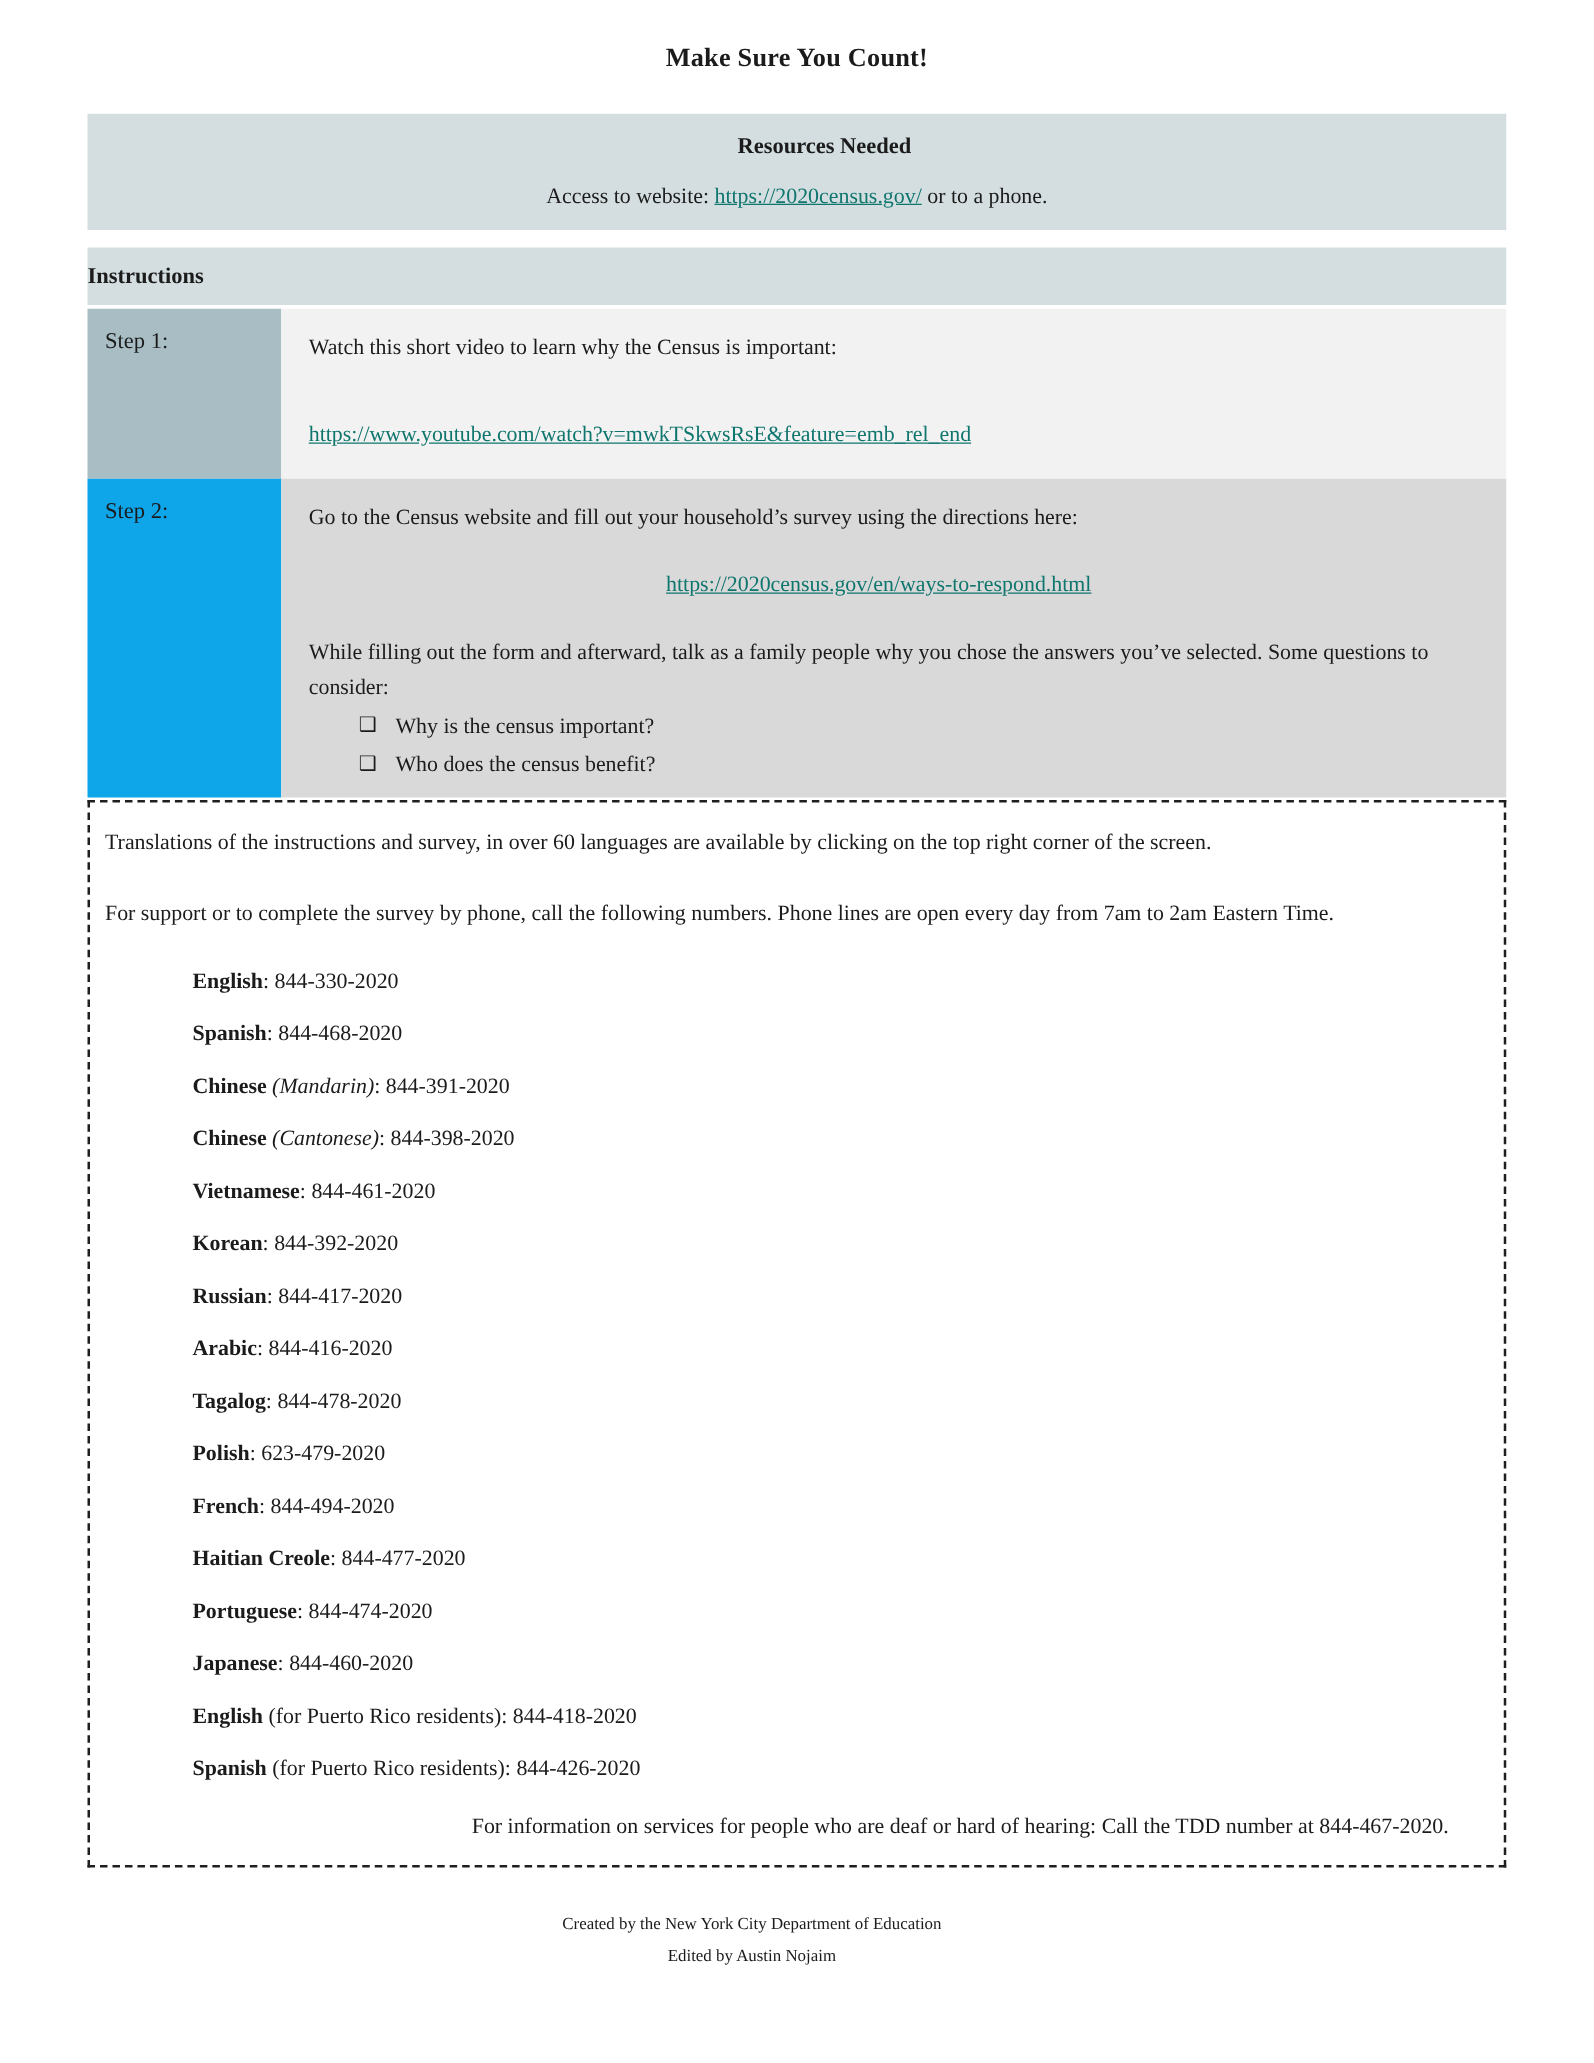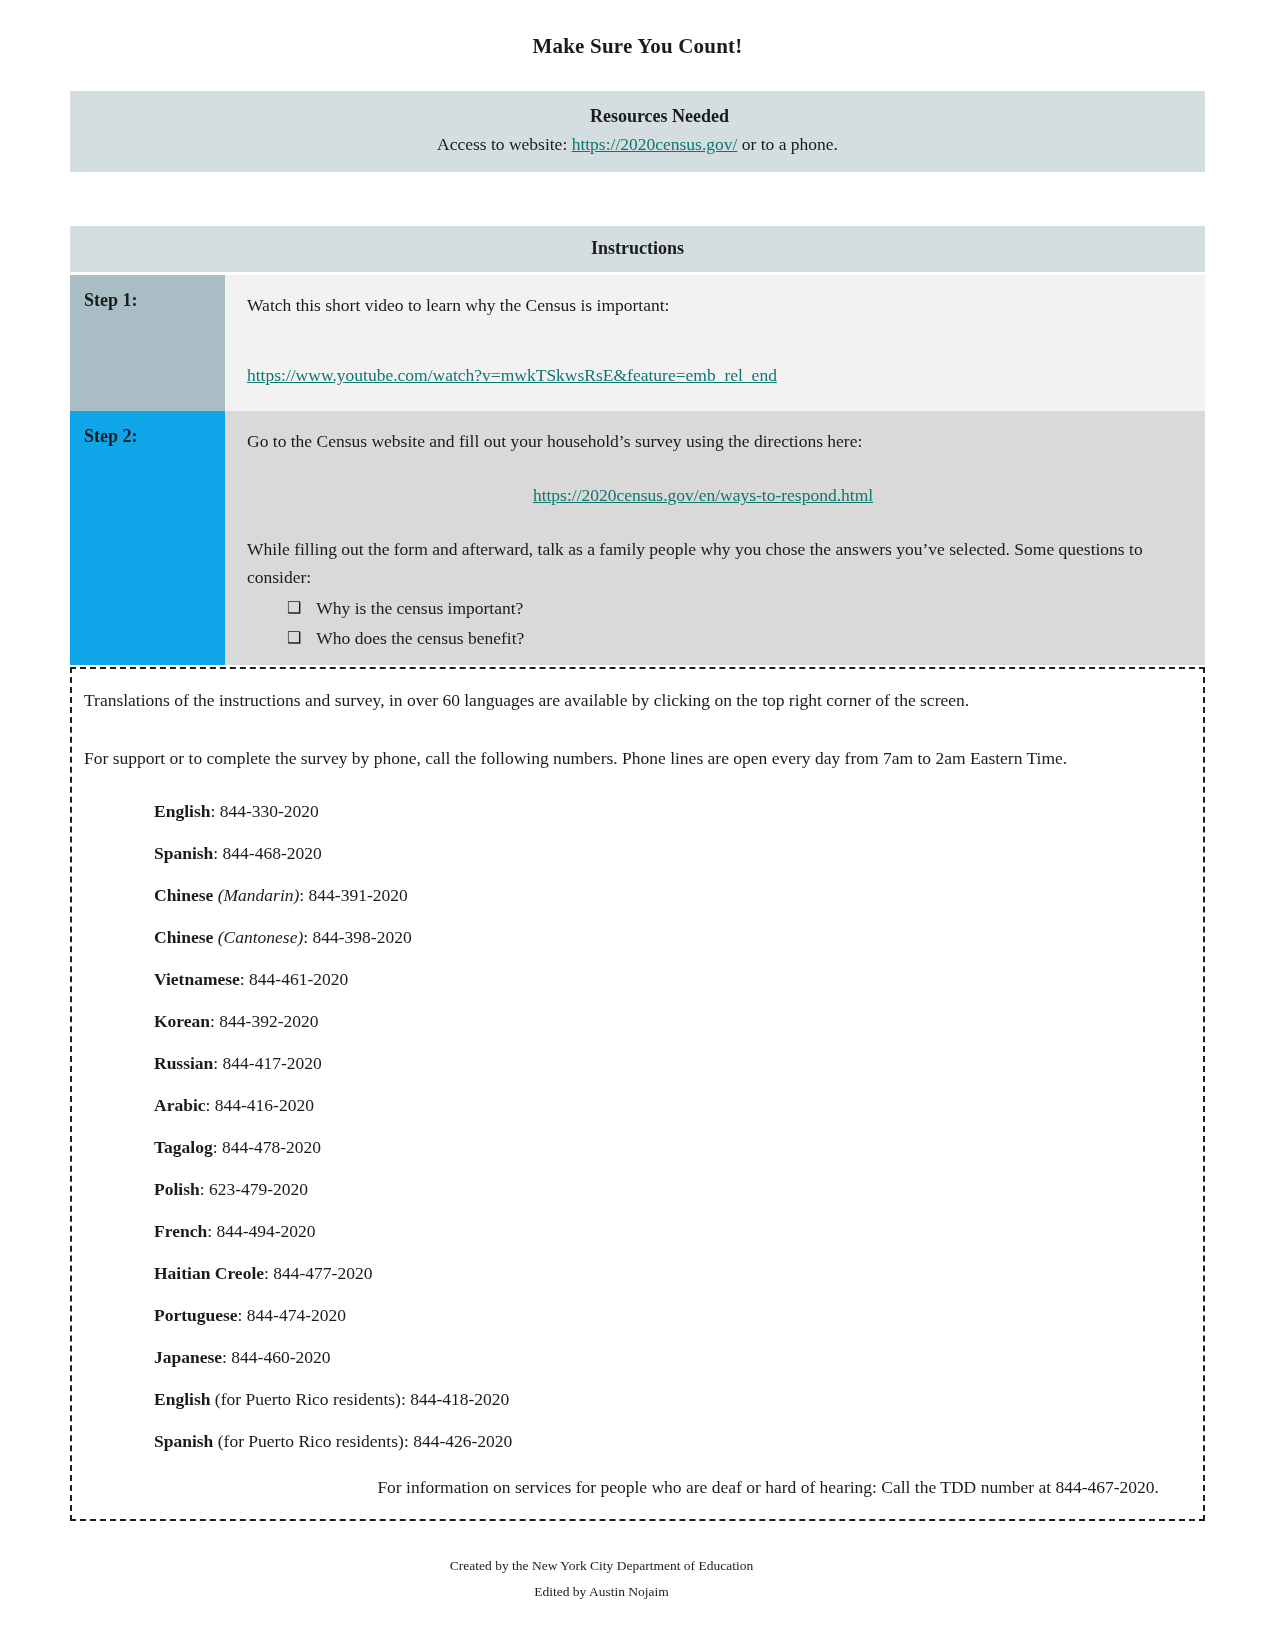--- a/index.html
+++ b/index.html
@@ -12,34 +12,34 @@
   .content { width:1135px; margin-left:70px; }
 
   .title {
     text-align:center; font-weight:bold; font-size:21px;
     padding-top:34px; margin-bottom:32px; letter-spacing:.2px;
   }
 
   .band { background:#d4dee0; }
 
   .resources-box { padding:15px 0 17px; text-align:center; }
-  .res-heading { font-size:18px; font-weight:bold; margin-bottom:7px;padding-left:44px; }
+  .res-heading { font-size:18px; font-weight:bold; margin-bottom:19px;padding-left:44px; }
   .res-line { font-size:17.5px; }
 
   .gap14 { height:14px; }
 
   .inst-header {
-    text-align:center; font-weight:bold; font-size:18px;
-    padding:12px 0 13px; margin-bottom:3px;margin-top:40px;
+    text-align:left; font-weight:bold; font-size:18px;
+    padding:12px 0 13px; margin-bottom:3px;
   }
 
   .step-row { display:flex; }
   .step-label {
     flex:0 0 155px; width:155px;
-    font-weight:bold; font-size:18px;
+    font-weight:normal; font-size:18px;
     padding:15px 0 0 14px;
   }
   .step-content { flex:1; padding:16px 46px 12px 22px; line-height:1.6; font-size:17.5px; }
   .step1 .step-label  { background:#a8bec4; }
   .step1 .step-content{ background:#f2f2f2; }
   .step2 .step-label  { background:#0ea5e9; }
   .step2 .step-content{ background:#d9d9d9; }
 
   .step1 .link-line { margin-top:42px; margin-bottom:10px; }
   .step2 .lead { margin-bottom:26px; }

